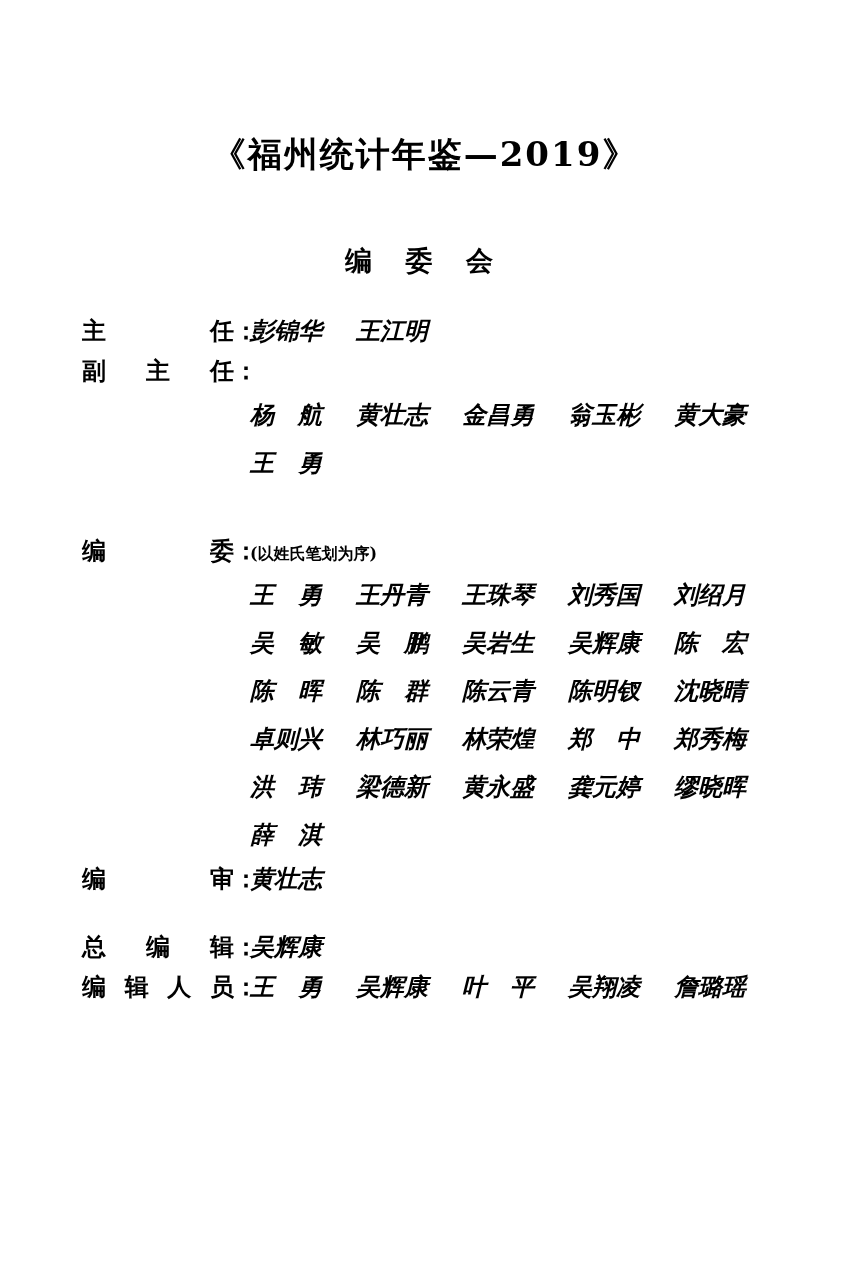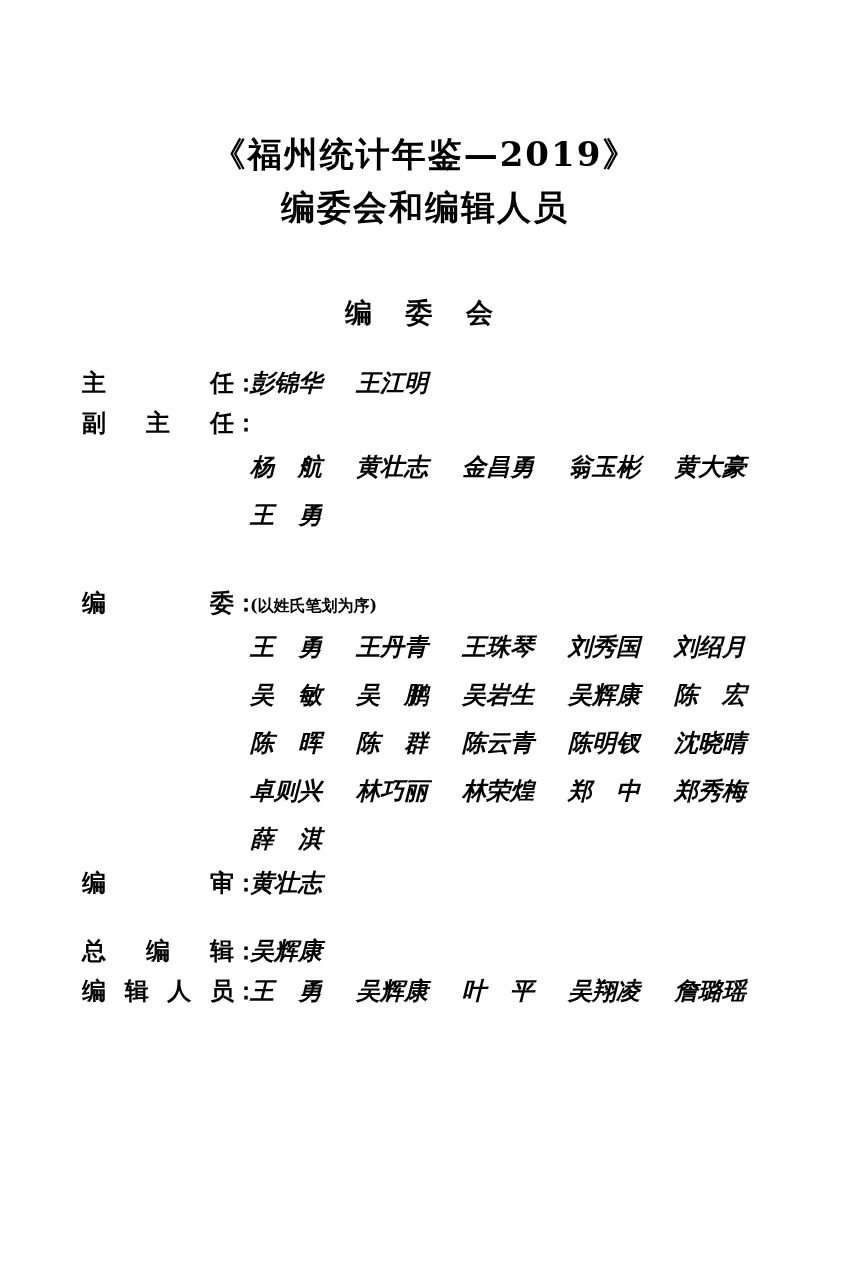--- a/index.html
+++ b/index.html
@@ -99,21 +99,20 @@
     padding-left: 82px;
   }
 </style>
 </head>
 <body>
 
 <div class="page">
 
   <div class="title-block">
     <div class="title-line">《福州统计年鉴—2019》</div>
-    <div class="title-line">编委会和编辑人员</div>
   </div>
 
   <div class="section-heading">编 委 会</div>
 
   <div class="rows">
 
     <div class="row">
       <div class="label">
         <span class="ch">主</span>
         <span class="ch">任</span>
@@ -183,20 +182,27 @@
     </div>
 
     <div class="names indent-names">
       <span class="name">卓则兴</span>
       <span class="name">林巧丽</span>
       <span class="name">林荣煌</span>
       <span class="name">郑　中</span>
       <span class="name">郑秀梅</span>
     </div>
 
+    <div class="names indent-names">
+      <span class="name">洪　玮</span>
+      <span class="name">梁德新</span>
+      <span class="name">黄永盛</span>
+      <span class="name">龚元婷</span>
+      <span class="name">缪晓晖</span>
+    </div>
 
     <div class="names indent-names">
       <span class="name">薛　淇</span>
     </div>
 
     <div class="row tight">
       <div class="label">
         <span class="ch">编</span>
         <span class="ch">审</span>
       </div>

